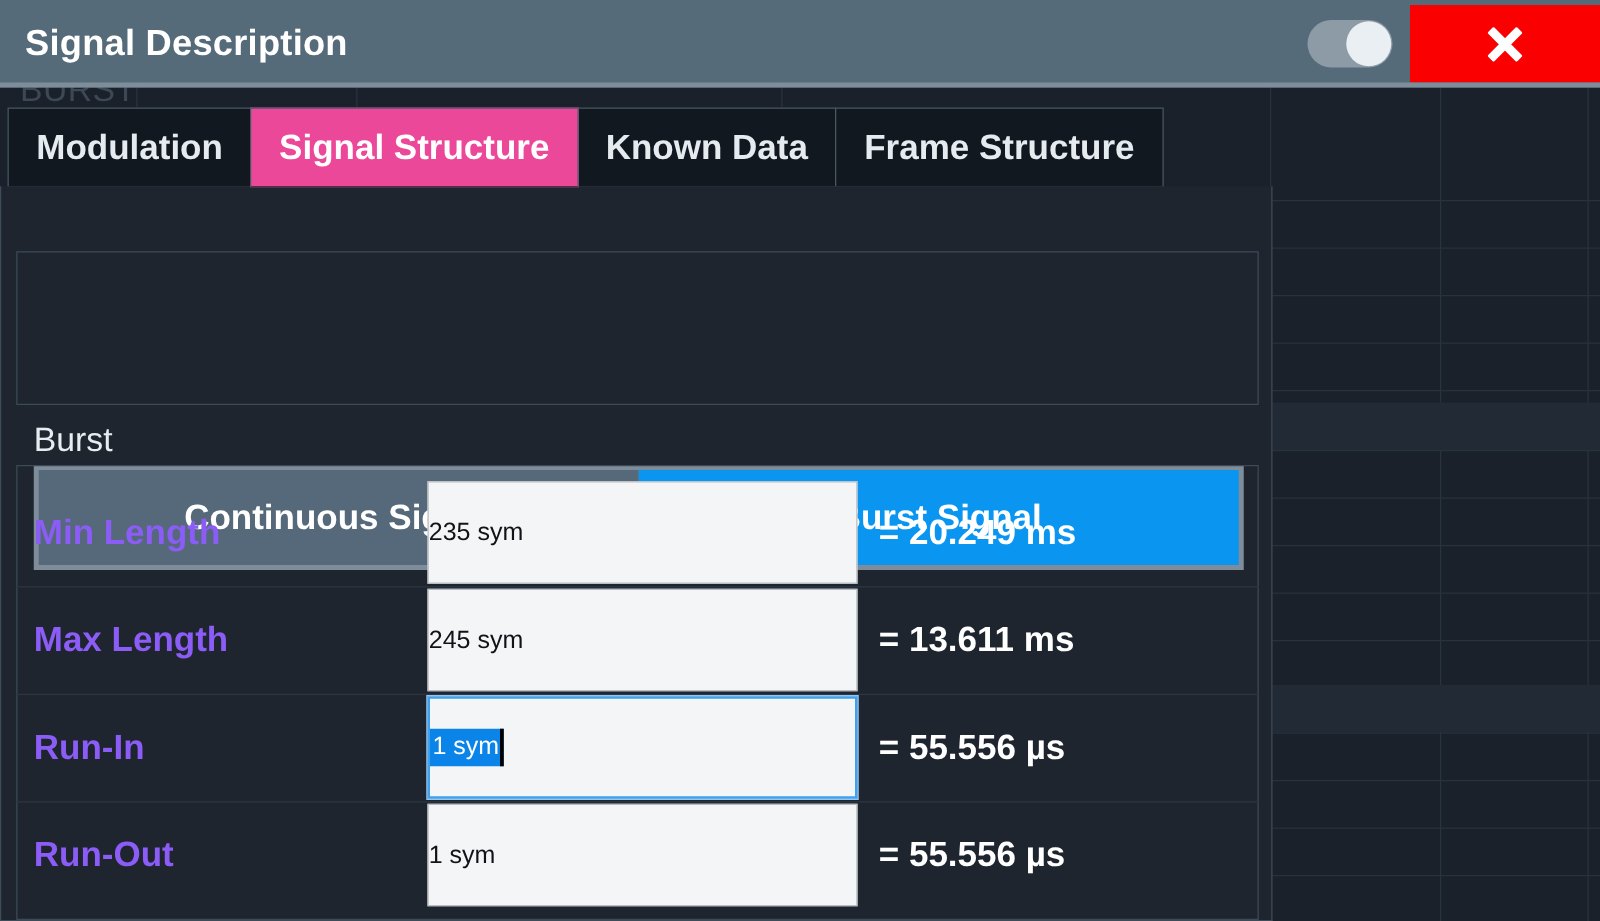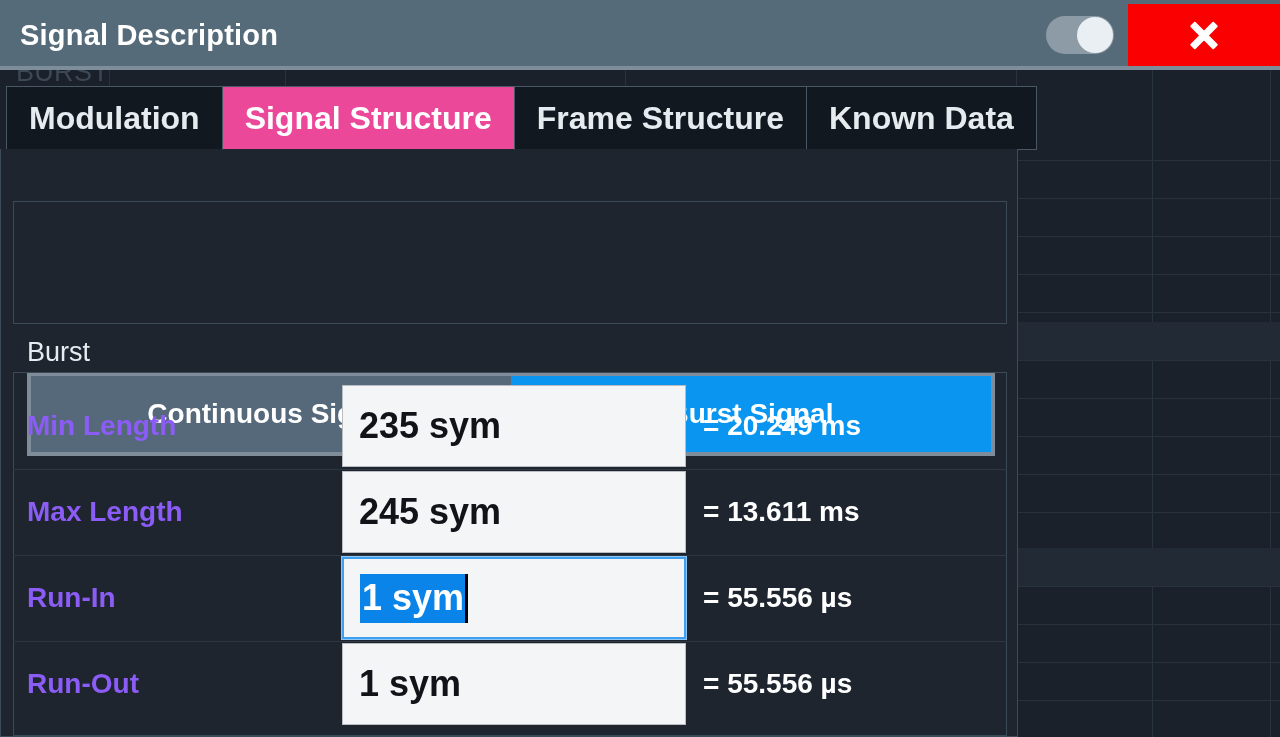--- a/index.html
+++ b/index.html
@@ -172,21 +172,21 @@
   .tab {
     position: relative;
     display: flex;
     align-items: center;
     justify-content: center;
     padding: 0 22px;
     background: #121820;
     border: 1px solid #4a5866;
     margin-left: -1px;
     color: #e6ebef;
-    font-size: 32px;
+    font-size: 28px;
     font-weight: bold;
     cursor: pointer;
     white-space: nowrap;
   }
   .tab:first-child { margin-left: 6px; }
   .tab.active {
     background: #ec4899;
     border-bottom-color: #1f2731;
     color: #ffffff;
     z-index: 3;
@@ -268,23 +268,22 @@
     border: 1px solid #b9bcc0;
     display: flex;
     align-items: center;
     cursor: text;
   }
   .row-input.focused {
     border: 2px solid #3ea0ef;
     outline: 1px solid #8ec6f5;
   }
   .input-value {
-    margin-left: 16px;
-    font-size: 36px;
-    font-weight: bold;
+    font-size: 20px;
+    font-weight: normal;
     color: #101317;
     white-space: nowrap;
   }
   .input-value.selected {
     background: #0a84e8;
     color: #ffffff;
     padding: 3px 1px 4px 2px;
     border-right: 3px solid #000000;
   }
   .row-equals {
@@ -373,22 +372,22 @@
       </div>
 
       <div id="close-button">
         <span class="x"></span>
       </div>
     </div>
 
     <div id="tabstrip">
         <div class="tab">Modulation</div>
         <div class="tab active">Signal Structure</div>
+        <div class="tab">Known Data</div>
         <div class="tab">Frame Structure</div>
-        <div class="tab">Known Data</div>
       </div>
 
     <div id="dialog-body">
 
       <div class="group-frame" style="left:12px; top:52px; width:994px; height:123px;"></div>
 
       <div id="signal-type-segments-host">
           <div id="signal-type-segments">
             <div class="segment inactive">Continuous Signal</div>
             <div class="segment active">Burst Signal</div>

